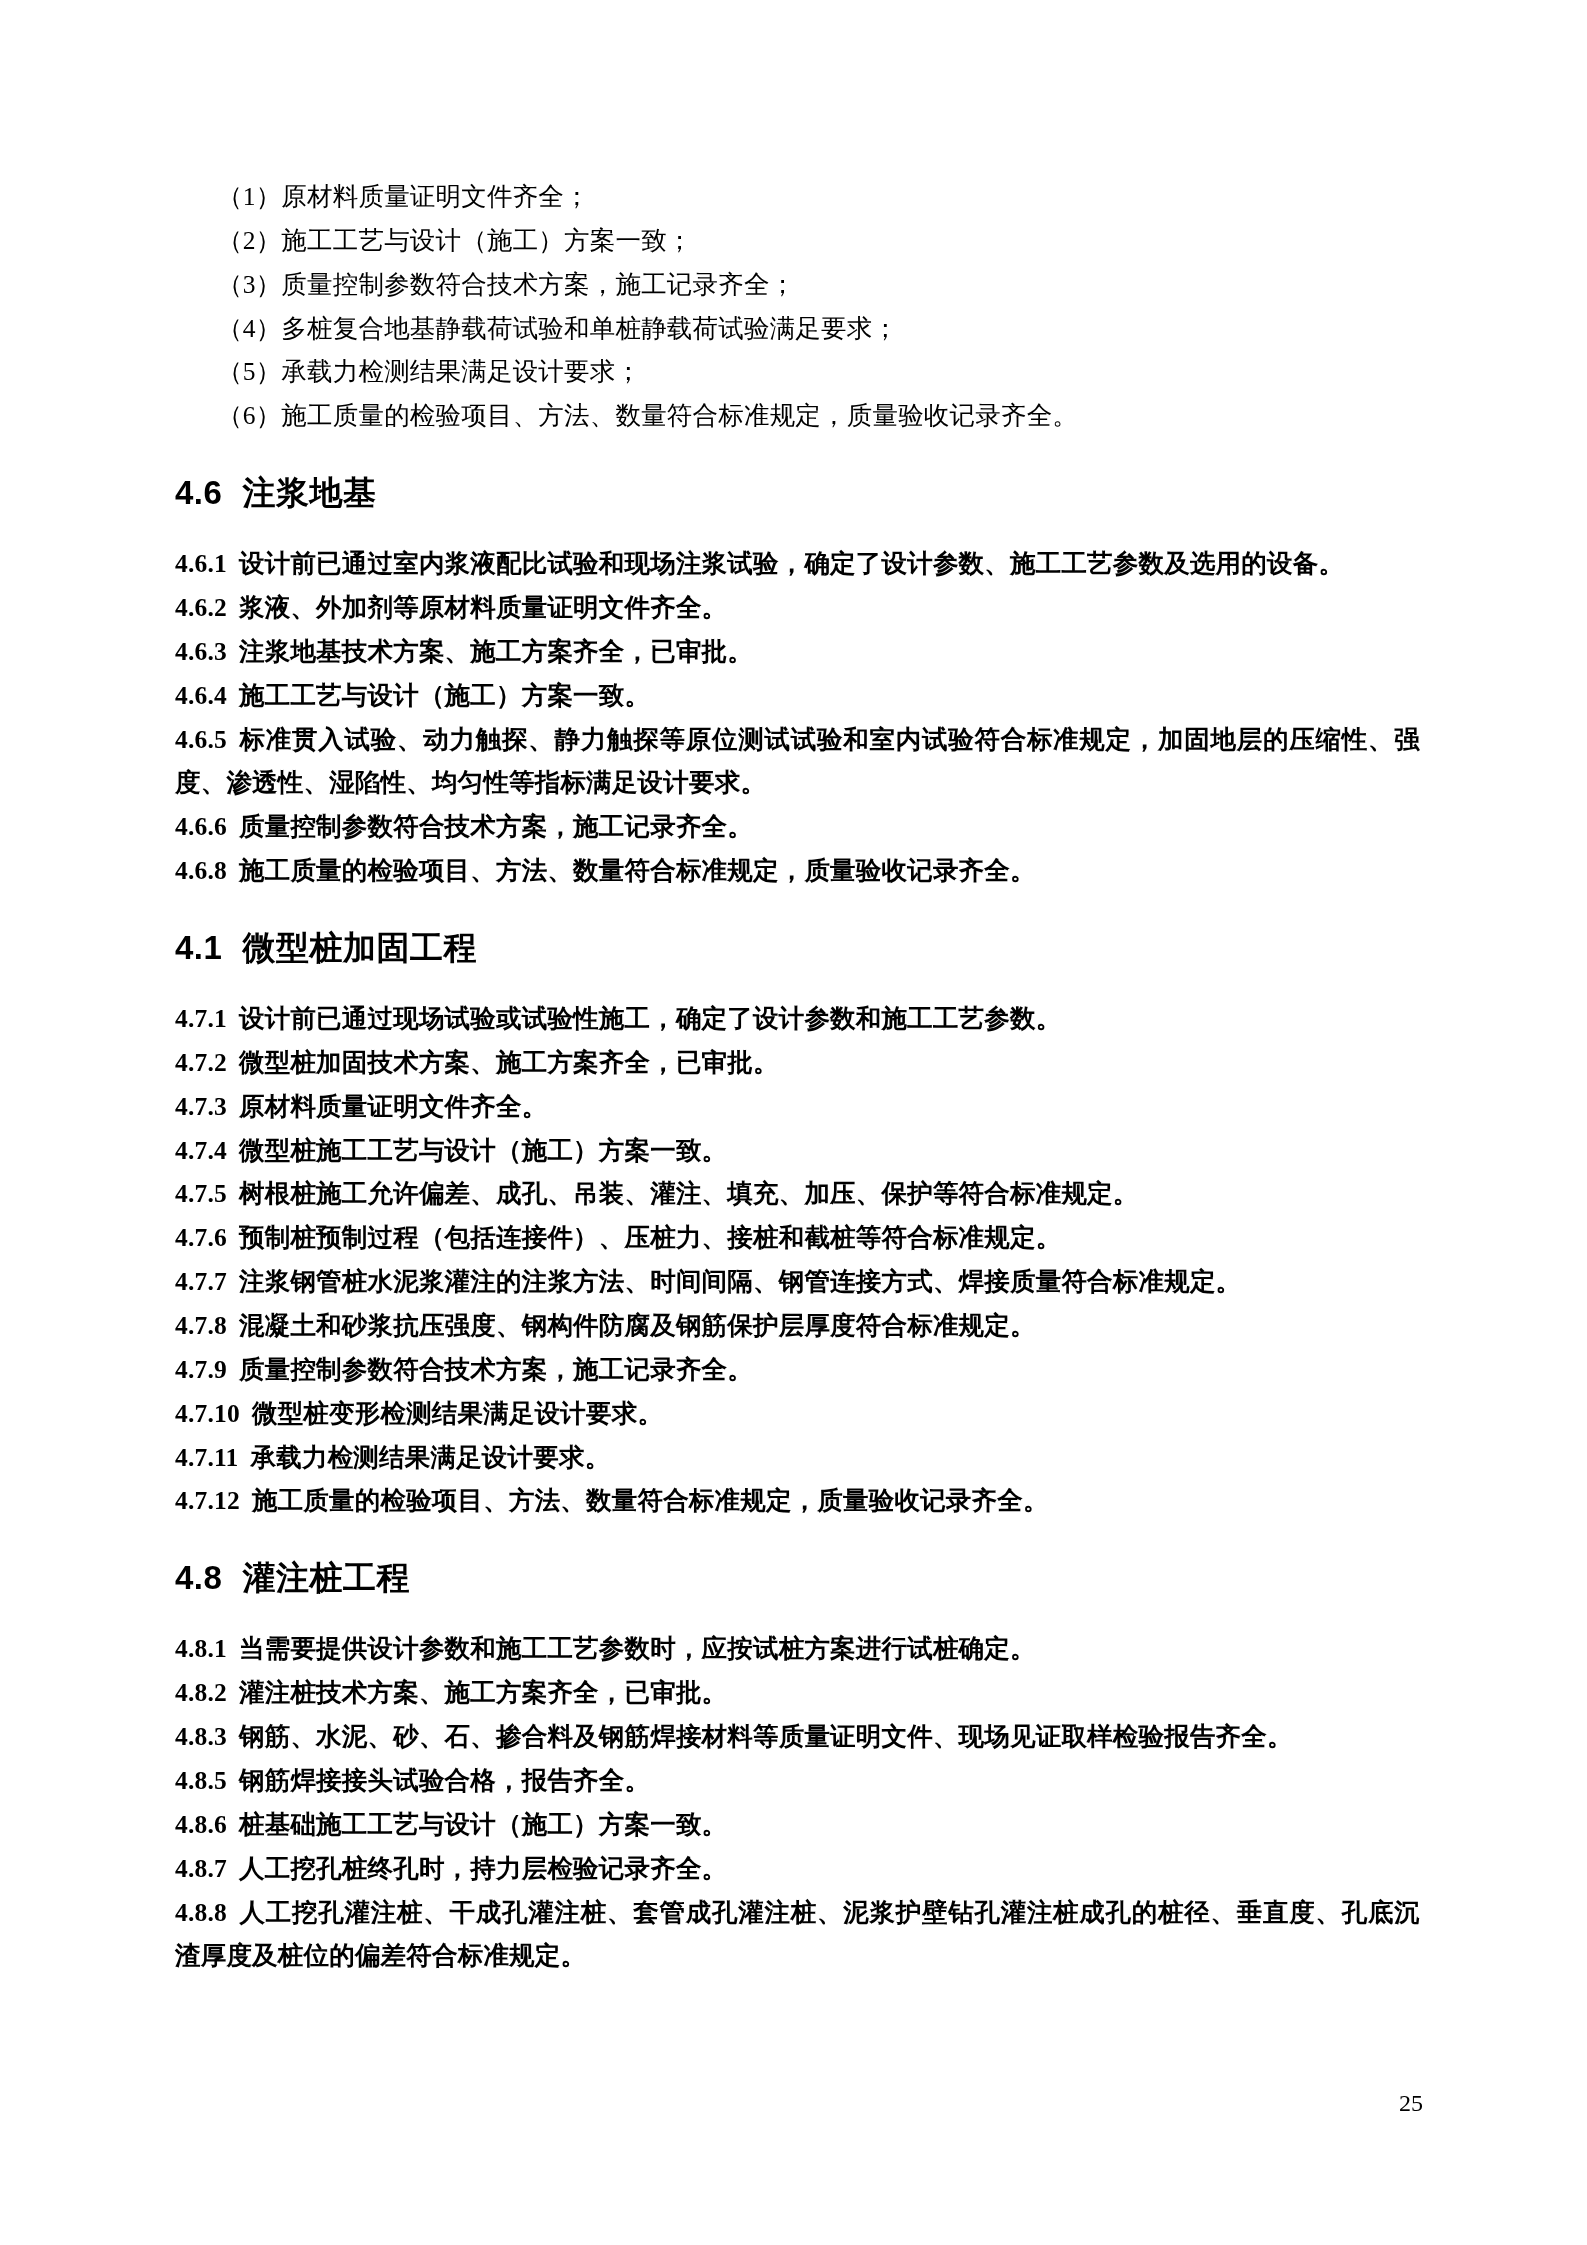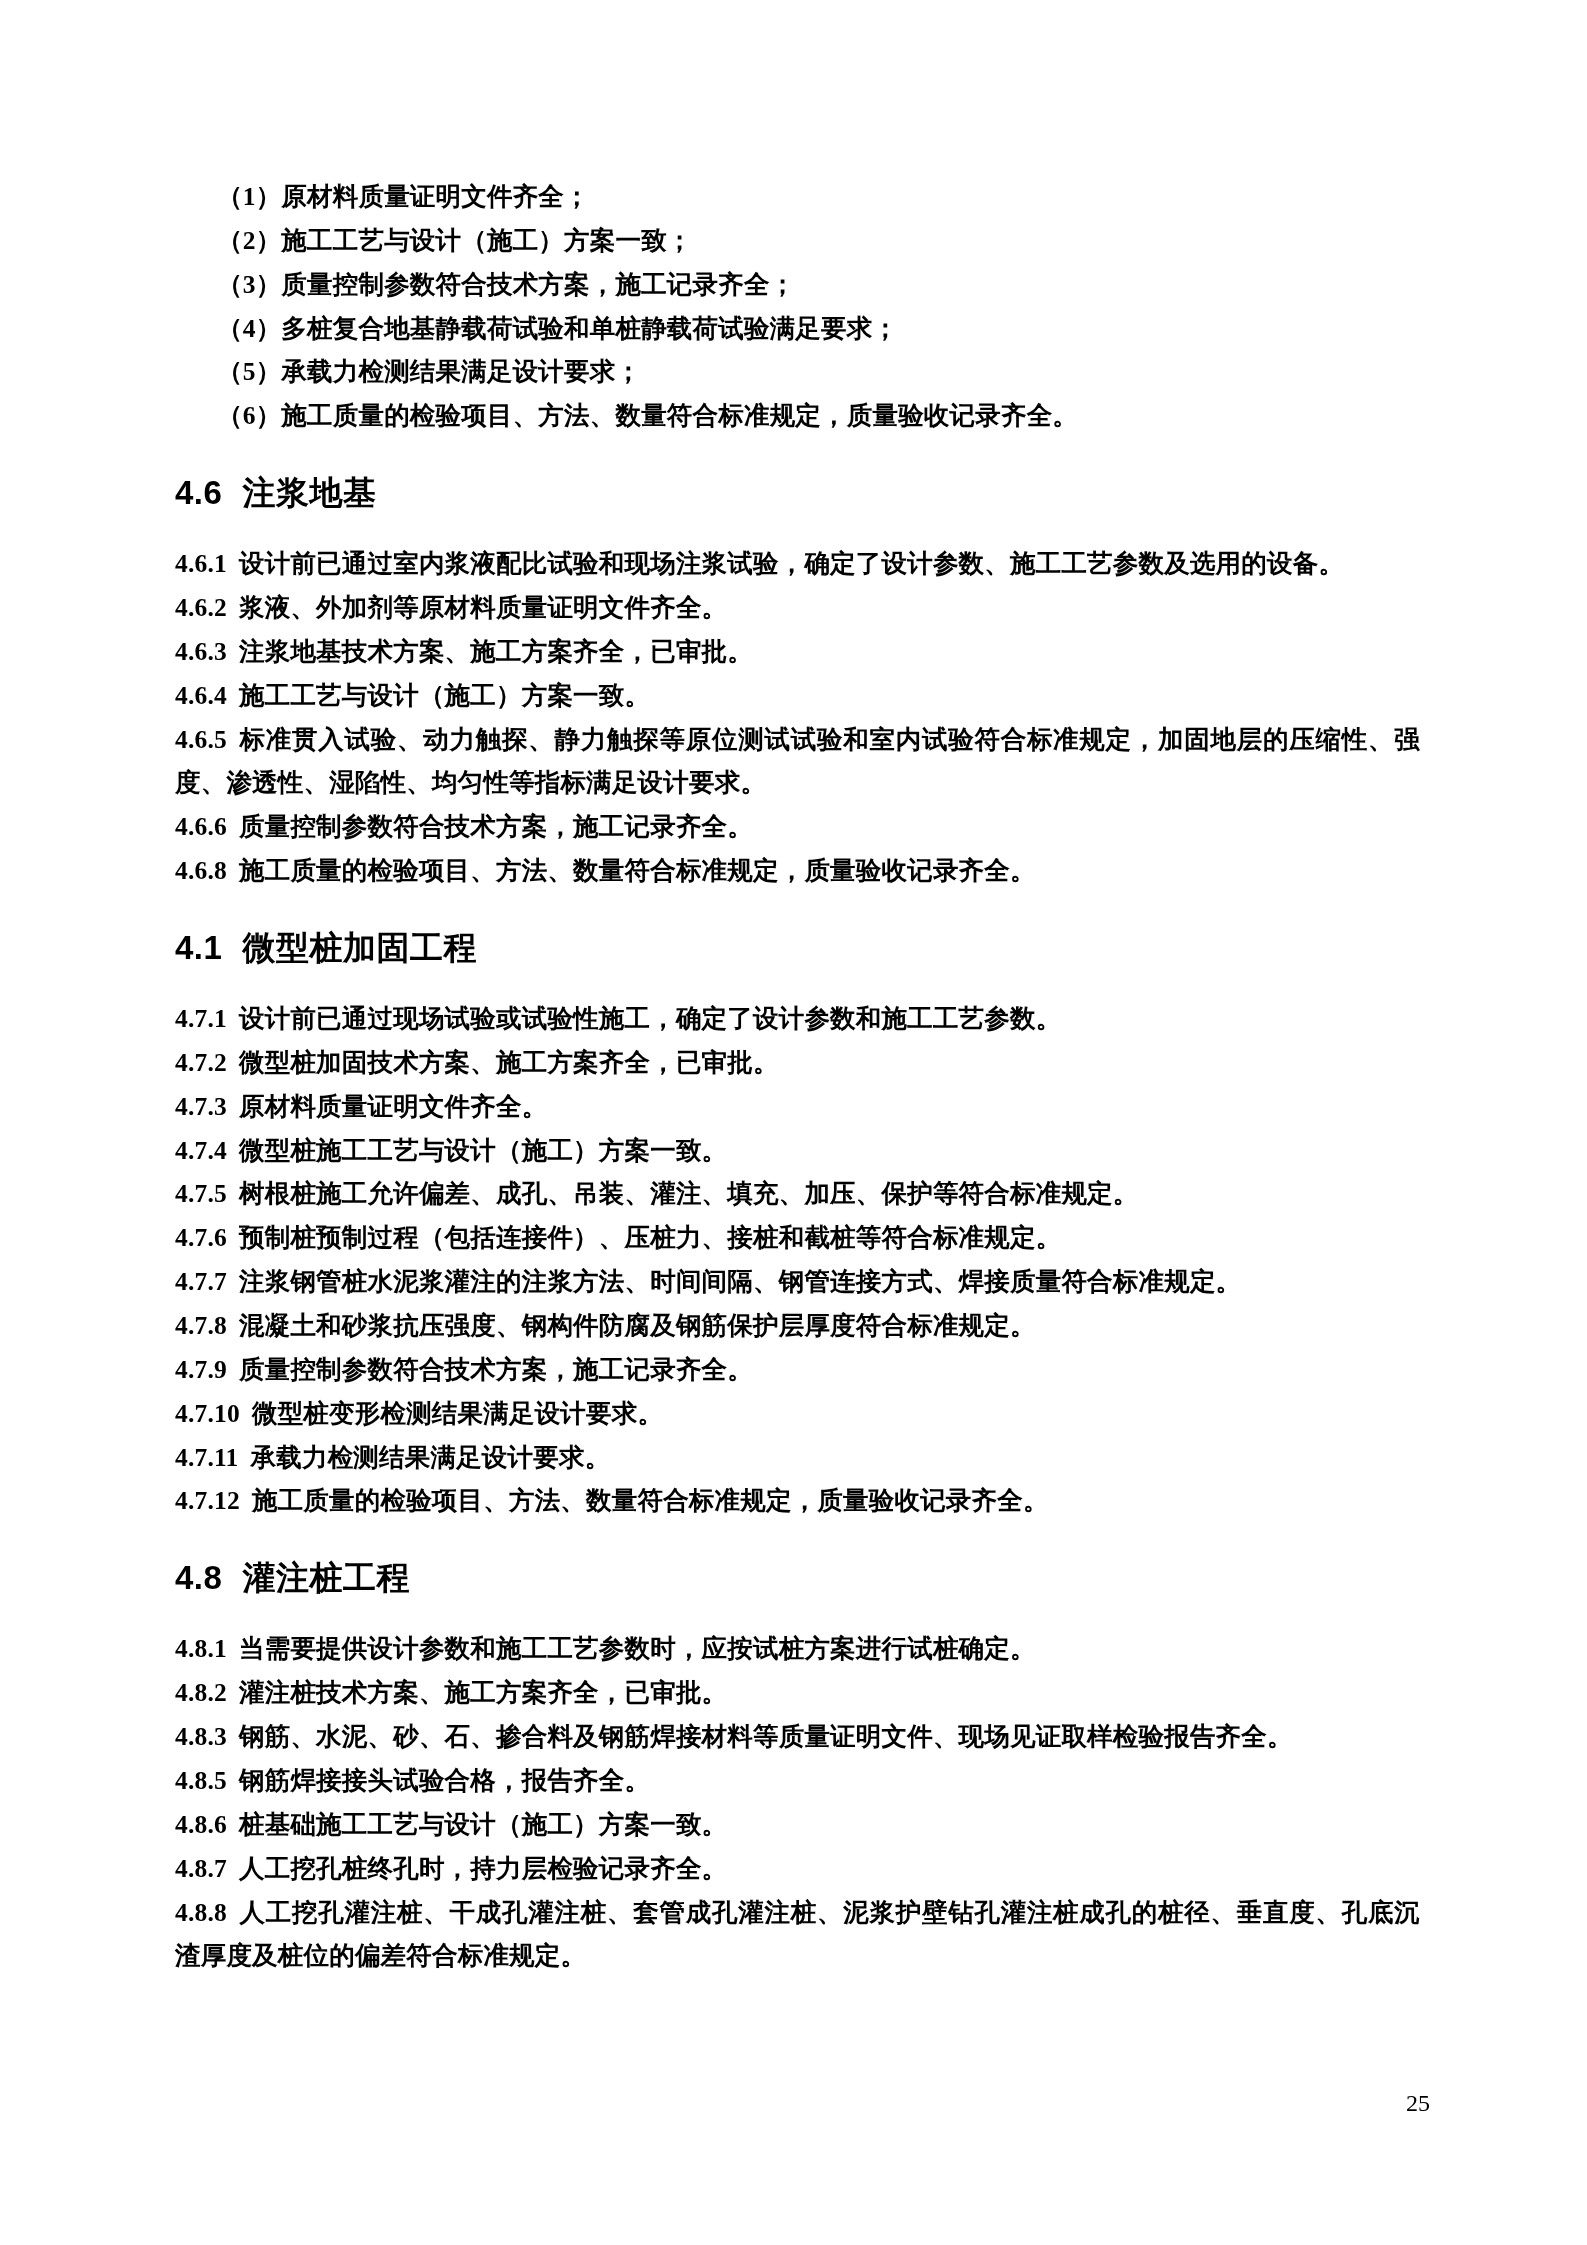--- a/index.html
+++ b/index.html
@@ -25,21 +25,20 @@
   
   .para {
     font-size: 25.5px;
     line-height: 1.72;
     margin: 0;
     text-align: justify;
     letter-spacing: 0.2px;
   }
   .list-top {
     margin-left: 42px;
-    font-weight: bold;
   }
   .list-top .para {
     white-space: nowrap;
   }
   
   .heading {
     font-family: "Liberation Sans", "DejaVu Sans", sans-serif;
     font-size: 33px;
     font-weight: bold;
     margin: 33px 0 26px 0;
@@ -58,21 +57,21 @@
   }
   .clause .cnum {
     margin-right: 12px;
   }
   .block {
     margin-bottom: 0;
     font-weight: bold;
   }
   .page-number {
     position: absolute;
-    right: 157px;
+    right: 164px;
     bottom: 128px;
     font-size: 24px;
     font-family: "Liberation Serif", "DejaVu Serif", serif;
     text-align: center;
   }
 </style>
 </head>
 <body>
 
 <div class="page">

